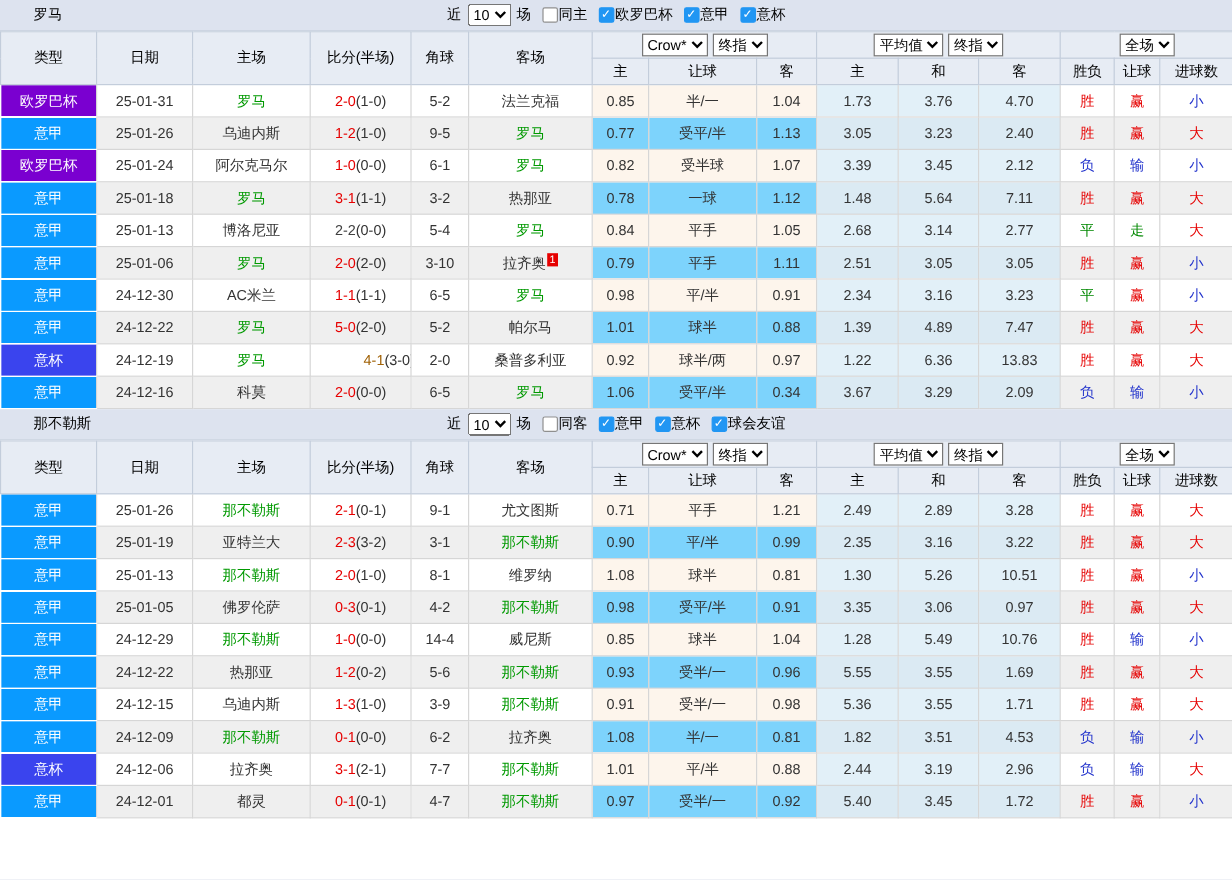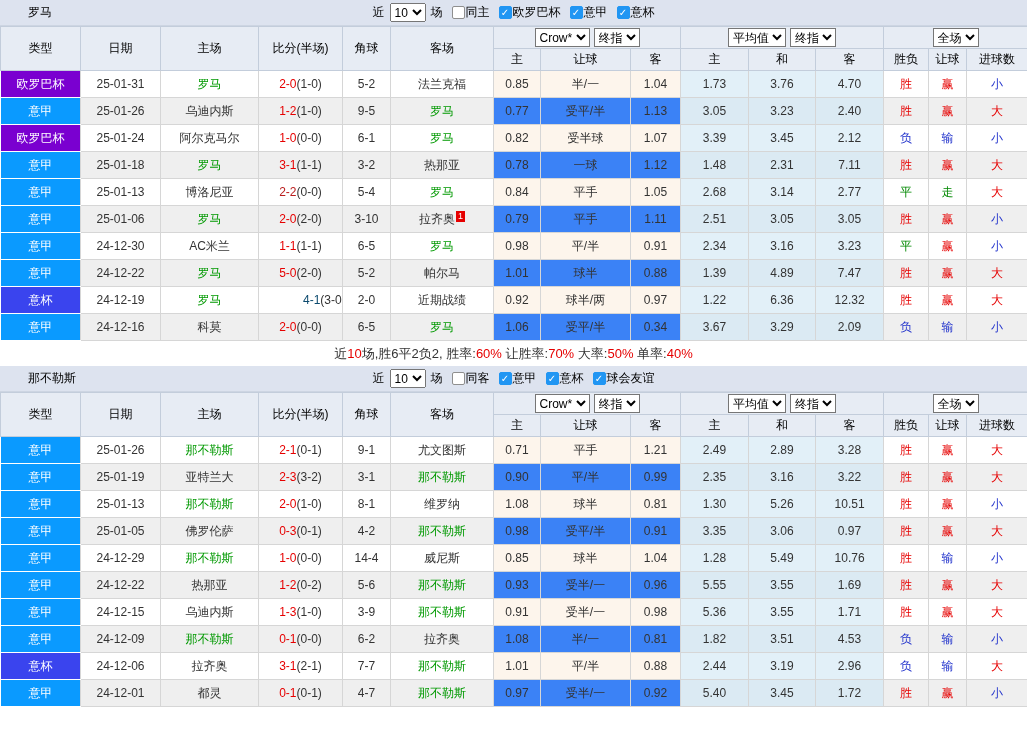--- a/index.html
+++ b/index.html
@@ -27,21 +27,21 @@
 
   
   table.grid{border-collapse:collapse;table-layout:fixed;width:1027px}
   .grid th{background:#e7ecf4;border:1px solid #c3cddb;font-weight:normal;color:#000;height:21px;padding:0;text-align:center;font-size:12px}
   .hsel{height:19px;font-size:12px;margin:0 2px;background:#fff}
   .grid td{border:1px solid #d6d6d6;height:26px;padding:0;text-align:center;color:#333;overflow:hidden;white-space:nowrap}
   tr.odd td{background:#fff}
   tr.even td{background:#efefef}
   td.type{color:#fff;border-color:#fff #d6d6d6 #fff #fff}
   tr.odd td.odds{background:#fdf5ec}
-  tr.even td.odds{background:#3b82f6}
+  tr.even td.odds{background:#7dd3fc}
   tr.odd td.avg{background:#e2f0f8}
   tr.even td.avg{background:#dbeaf3}
   .half{color:#333}
   .badge{background:#e60000;color:#fff;font-size:9px;padding:0 2px;margin-left:1px;vertical-align:4px;display:inline-block;line-height:11px}
 
   .summary{height:25px;line-height:25px;text-align:center;font-size:13px;color:#333;background:#fff}
 </style>
 </head>
 <body>
 
@@ -170,31 +170,31 @@
               <td class="type" style="background: rgb(10, 154, 255);">意甲</td>
               <td>25-01-18</td>
               <td><span style="color: rgb(0, 153, 0);">罗马</span></td>
               <td><span style="color: rgb(230, 0, 0);">3-1</span><span class="half">(1-1)</span></td>
               <td>3-2</td>
               <td><span>热那亚</span></td>
               <td class="odds">0.78</td>
               <td class="odds">一球</td>
               <td class="odds">1.12</td>
               <td class="avg">1.48</td>
-              <td class="avg">2.31</td>
+              <td class="avg">5.64</td>
               <td class="avg">7.11</td>
               <td class="res" style="color: rgb(230, 0, 0);">胜</td>
               <td class="res" style="color: rgb(230, 0, 0);">赢</td>
               <td class="res" style="color: rgb(230, 0, 0);">大</td>
             </tr>
             <tr class="odd">
               <td class="type" style="background: rgb(10, 154, 255);">意甲</td>
               <td>25-01-13</td>
               <td><span>博洛尼亚</span></td>
-              <td><span style="color: #b91c1c;">2-2</span><span class="half">(0-0)</span></td>
+              <td><span style="color: #404040;">2-2</span><span class="half">(0-0)</span></td>
               <td>5-4</td>
               <td><span style="color: rgb(0, 153, 0);">罗马</span></td>
               <td class="odds">0.84</td>
               <td class="odds">平手</td>
               <td class="odds">1.05</td>
               <td class="avg">2.68</td>
               <td class="avg">3.14</td>
               <td class="avg">2.77</td>
               <td class="res" style="color: rgb(0, 136, 0);">平</td>
               <td class="res" style="color: rgb(0, 136, 0);">走</td>
@@ -248,29 +248,29 @@
               <td class="avg">4.89</td>
               <td class="avg">7.47</td>
               <td class="res" style="color: rgb(230, 0, 0);">胜</td>
               <td class="res" style="color: rgb(230, 0, 0);">赢</td>
               <td class="res" style="color: rgb(230, 0, 0);">大</td>
             </tr>
             <tr class="odd">
               <td class="type" style="background: rgb(58, 68, 238);">意杯</td>
               <td>24-12-19</td>
               <td><span style="color: rgb(0, 153, 0);">罗马</span></td>
-              <td><span style="color: #0c4a6e; margin-left: 44px;">4-1</span><span class="half">(3-0)</span></td>
+              <td><span style="color: #a16207; margin-left: 44px;">4-1</span><span class="half">(3-0)</span></td>
               <td>2-0</td>
-              <td><span>近期战绩</span></td>
+              <td><span>桑普多利亚</span></td>
               <td class="odds">0.92</td>
               <td class="odds">球半/两</td>
               <td class="odds">0.97</td>
               <td class="avg">1.22</td>
               <td class="avg">6.36</td>
-              <td class="avg">12.32</td>
+              <td class="avg">13.83</td>
               <td class="res" style="color: rgb(230, 0, 0);">胜</td>
               <td class="res" style="color: rgb(230, 0, 0);">赢</td>
               <td class="res" style="color: rgb(230, 0, 0);">大</td>
             </tr>
             <tr class="even">
               <td class="type" style="background: rgb(10, 154, 255);">意甲</td>
               <td>24-12-16</td>
               <td><span>科莫</span></td>
               <td><span style="color: rgb(230, 0, 0);">2-0</span><span class="half">(0-0)</span></td>
               <td>6-5</td>
@@ -280,21 +280,20 @@
               <td class="odds">0.34</td>
               <td class="avg">3.67</td>
               <td class="avg">3.29</td>
               <td class="avg">2.09</td>
               <td class="res" style="color: rgb(34, 51, 204);">负</td>
               <td class="res" style="color: rgb(34, 51, 204);">输</td>
               <td class="res" style="color: rgb(34, 51, 204);">小</td>
             </tr>
           </tbody>
         </table>
-        <div class="summary"><span>近</span><span style="color: rgb(230, 0, 0);">10</span><span>场,胜6平2负2, 胜率:</span><span style="color: rgb(230, 0, 0);">60%</span><span> 让胜率:</span><span style="color: rgb(230, 0, 0);">70%</span><span> 大率:</span><span style="color: rgb(230, 0, 0);">50%</span><span> 单率:</span><span style="color: rgb(230, 0, 0);">40%</span></div>
       </section>
       <section class="section">
         <div class="filter-row">
           <span class="team-name">那不勒斯</span>
           <div class="filter-center">
             <span class="flabel">近</span>
             <select class="count-select"><option>10</option></select>
             <span class="flabel">场</span>
             <label class="cbwrap">
               <span class="cb"></span>

